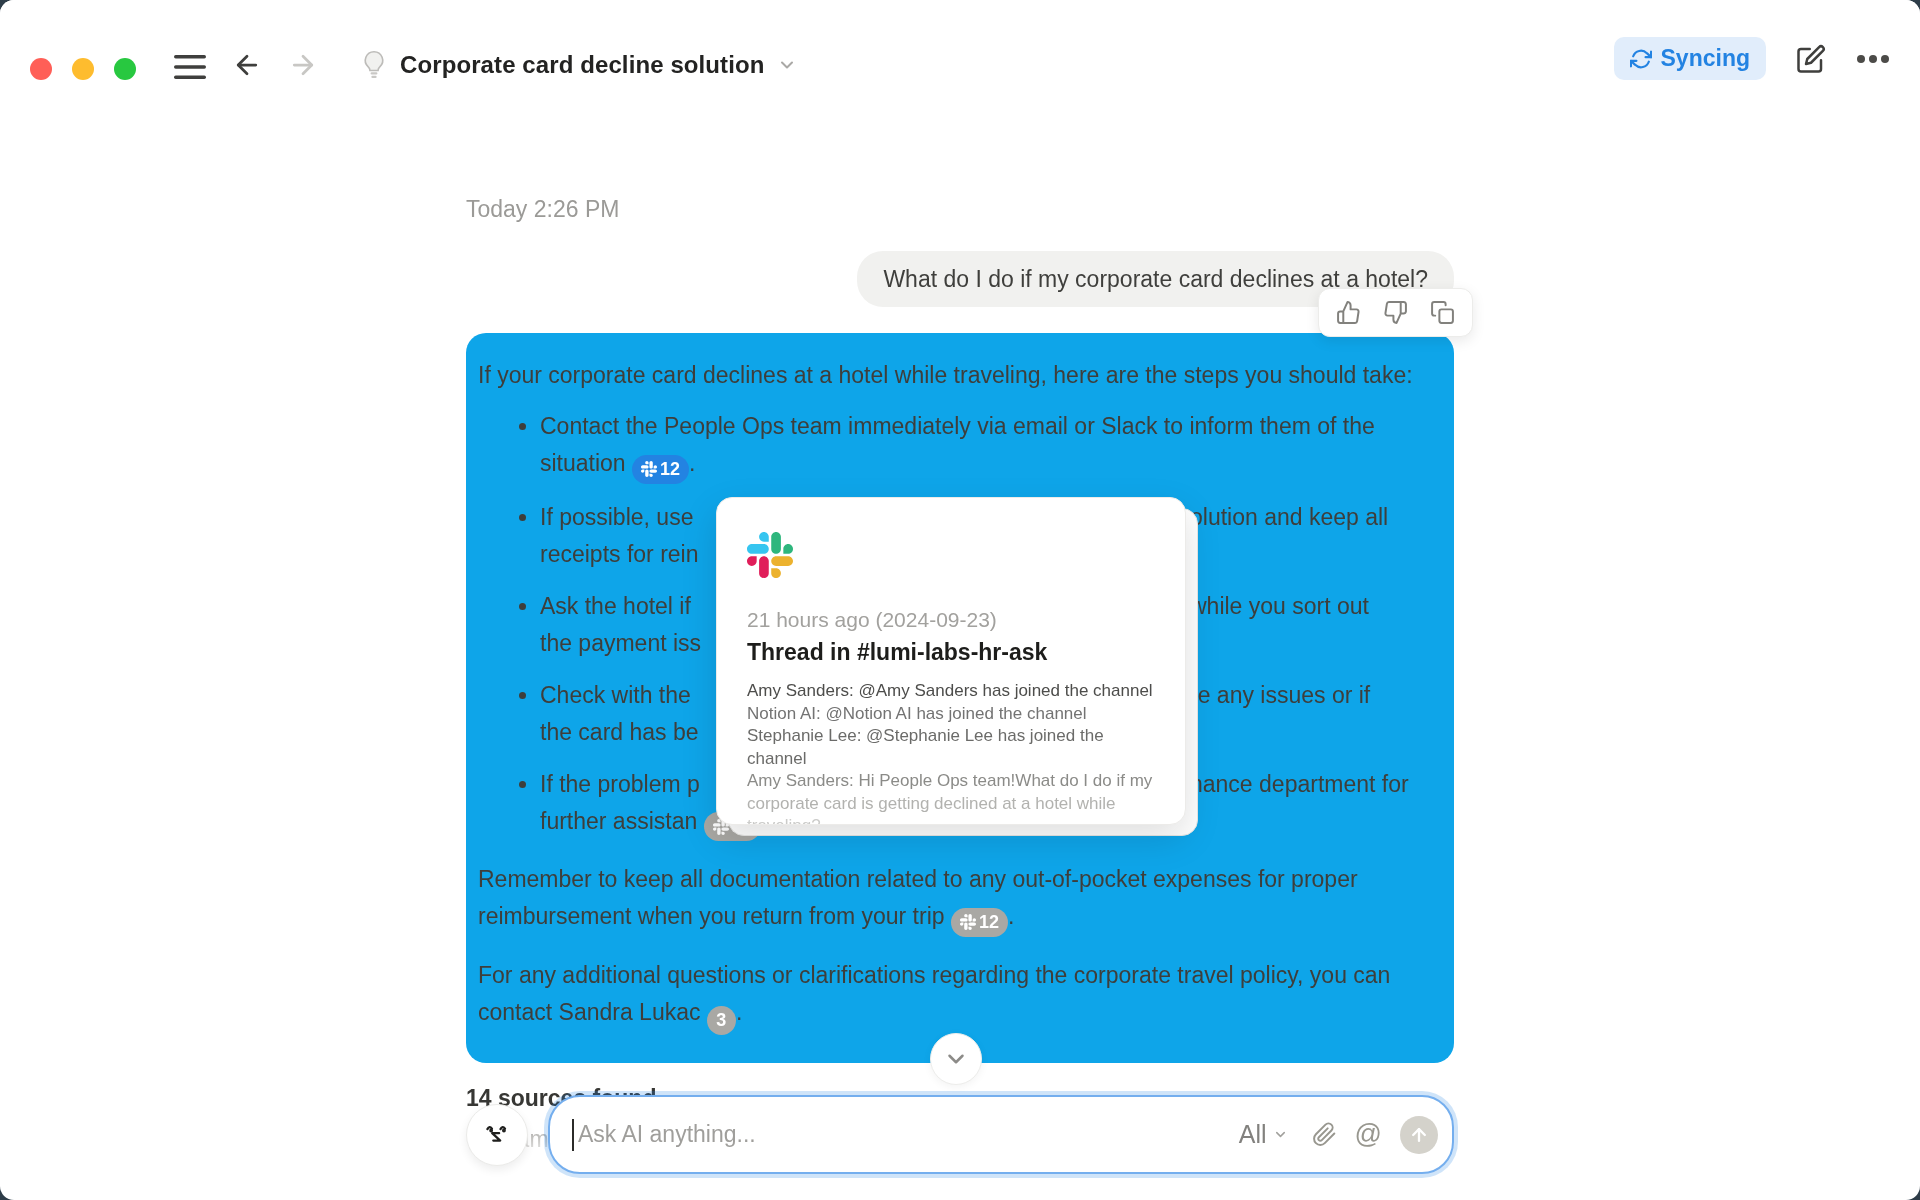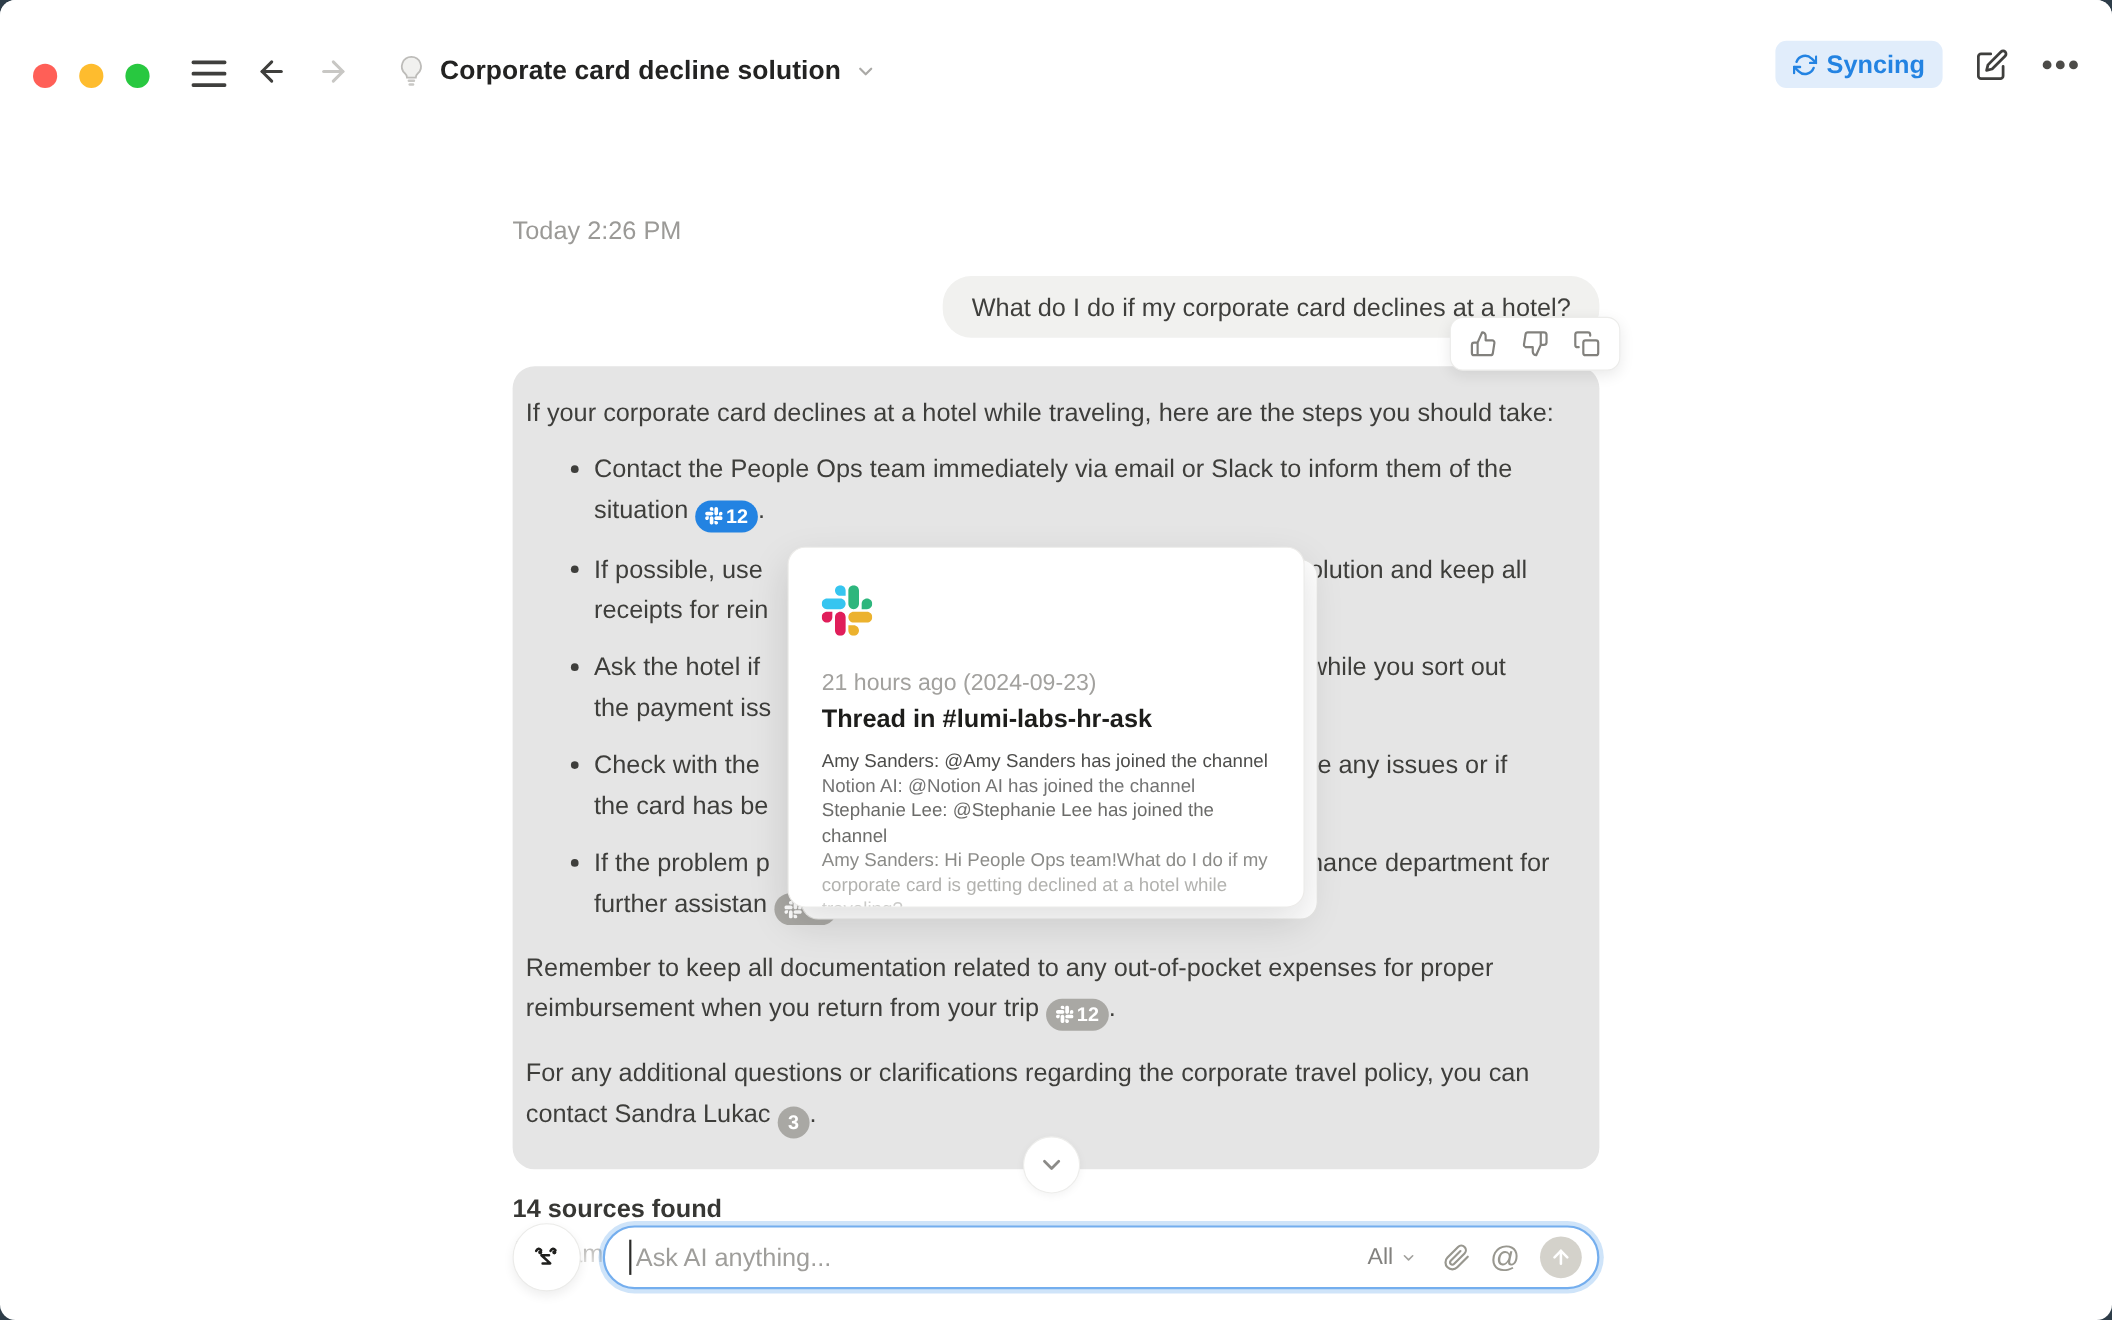--- a/index.html
+++ b/index.html
@@ -19,21 +19,21 @@
   .doc-title .t{font-size:24px;font-weight:600;color:#232322;letter-spacing:.1px;}
   .tb-right{margin-left:auto;display:flex;align-items:center;gap:30px;}
   .sync-pill{display:flex;align-items:center;gap:9px;background:#e1edfb;border:none;border-radius:10px;padding:8px 16px;cursor:pointer;}
   .sync-pill .s{color:#2383e2;font-size:23px;font-weight:600;}
 
   
   .chat{position:absolute;left:466px;top:80px;width:988px;}
   .timestamp{margin-top:116px;text-align:left;color:#9b9a97;font-size:23px;}
   .user-row{display:flex;justify-content:flex-end;margin-top:28px;}
   .user-bubble{background:#f1f1ef;border-radius:26px;padding:13px 26px;font-size:23px;color:#3f3f3c;line-height:30px;}
-  .ai-bubble{margin-top:26px;background:#e5e5e5;border-radius:20px;padding:24px 24px 28px 12px;font-size:23px;line-height:37px;color:#3e3e3b;box-sizing:border-box;}
+  .ai-bubble{margin-top:26px;background:#0ea5e9;border-radius:20px;padding:24px 24px 28px 12px;font-size:23px;line-height:37px;color:#3e3e3b;box-sizing:border-box;}
   .steps{margin:14px 0 0 0;padding-left:62px;}
   .steps li{margin-bottom:15px;}
   .bline{position:relative;}
   .rfrag{position:absolute;left:650px;top:0;white-space:nowrap;}
   .para{margin:20px 0 0 0;}
   .badge{display:inline-flex;align-items:center;gap:3px;height:29px;padding:0 9px;border-radius:15px;color:#fff;font-size:18px;font-weight:700;vertical-align:-6px;border:none;cursor:pointer;}
   .badge.blue{background:#2383e2;}
   .badge.gray{background:#a9a8a4;}
   .badge.circ{width:29px;padding:0;justify-content:center;border-radius:50%;background:#a9a8a4;}
   .slack-mini{width:16px;height:16px;color:#fff;}
@@ -61,25 +61,25 @@
   .plines div:nth-child(4){color:#8b8b88;}
   .plines div:nth-child(5){color:#b2b2af;}
   .plines div:nth-child(6){color:#cbcbc9;}
 
   
   .scroll-down{position:absolute;left:930px;top:1033px;width:52px;height:52px;border-radius:50%;background:#fff;border:1px solid #ededeb;box-shadow:0 2px 8px rgba(0,0,0,.05);display:flex;align-items:center;justify-content:center;cursor:pointer;z-index:15;}
 
   
   .composer{position:absolute;left:466px;bottom:26px;width:988px;display:flex;align-items:center;gap:20px;z-index:25;}
   .ai-avatar{width:62px;height:62px;border-radius:50%;background:#fff;border:1px solid #ebebe9;box-shadow:0 4px 10px rgba(0,0,0,.07);display:flex;align-items:center;justify-content:center;flex:none;cursor:pointer;}
-  .input-wrap{flex:1;height:58px;border-radius:32px;border:2px solid #74aeee;box-shadow:0 0 0 4px rgba(35,131,226,.22);background:#fff;display:flex;align-items:center;padding:0 14px 0 22px;box-sizing:border-box;gap:18px;}
+  .input-wrap{flex:1;height:79px;border-radius:32px;border:2px solid #74aeee;box-shadow:0 0 0 4px rgba(35,131,226,.22);background:#fff;display:flex;align-items:center;padding:0 14px 0 22px;box-sizing:border-box;gap:18px;}
   .caret{width:2px;height:32px;background:#2b2b29;flex:none;}
   .ask-input{flex:1;border:none;outline:none;font-size:23px;color:#37352f;font-family:"Liberation Sans",sans-serif;background:transparent;padding:0;margin-left:-14px;}
   .ask-input::placeholder{color:#9f9e9b;}
-  .scope{display:flex;align-items:center;gap:6px;background:none;border:none;color:#82817e;font-size:21px;cursor:pointer;font-family:"Liberation Sans",sans-serif;}
+  .scope{display:flex;align-items:center;gap:6px;background:none;border:none;color:#82817e;font-size:25px;cursor:pointer;font-family:"Liberation Sans",sans-serif;}
   .icon-btn{background:none;border:none;padding:0;color:#98978f;cursor:pointer;display:flex;align-items:center;}
   .at-glyph{font-size:27px;color:#98978f;}
   .send-btn{width:38px;height:38px;border-radius:50%;background:#d4d2cb;border:none;display:flex;align-items:center;justify-content:center;cursor:pointer;flex:none;}
 </style>
 </head>
 <body>
 
 <div class="window">
 
   <header class="titlebar">

